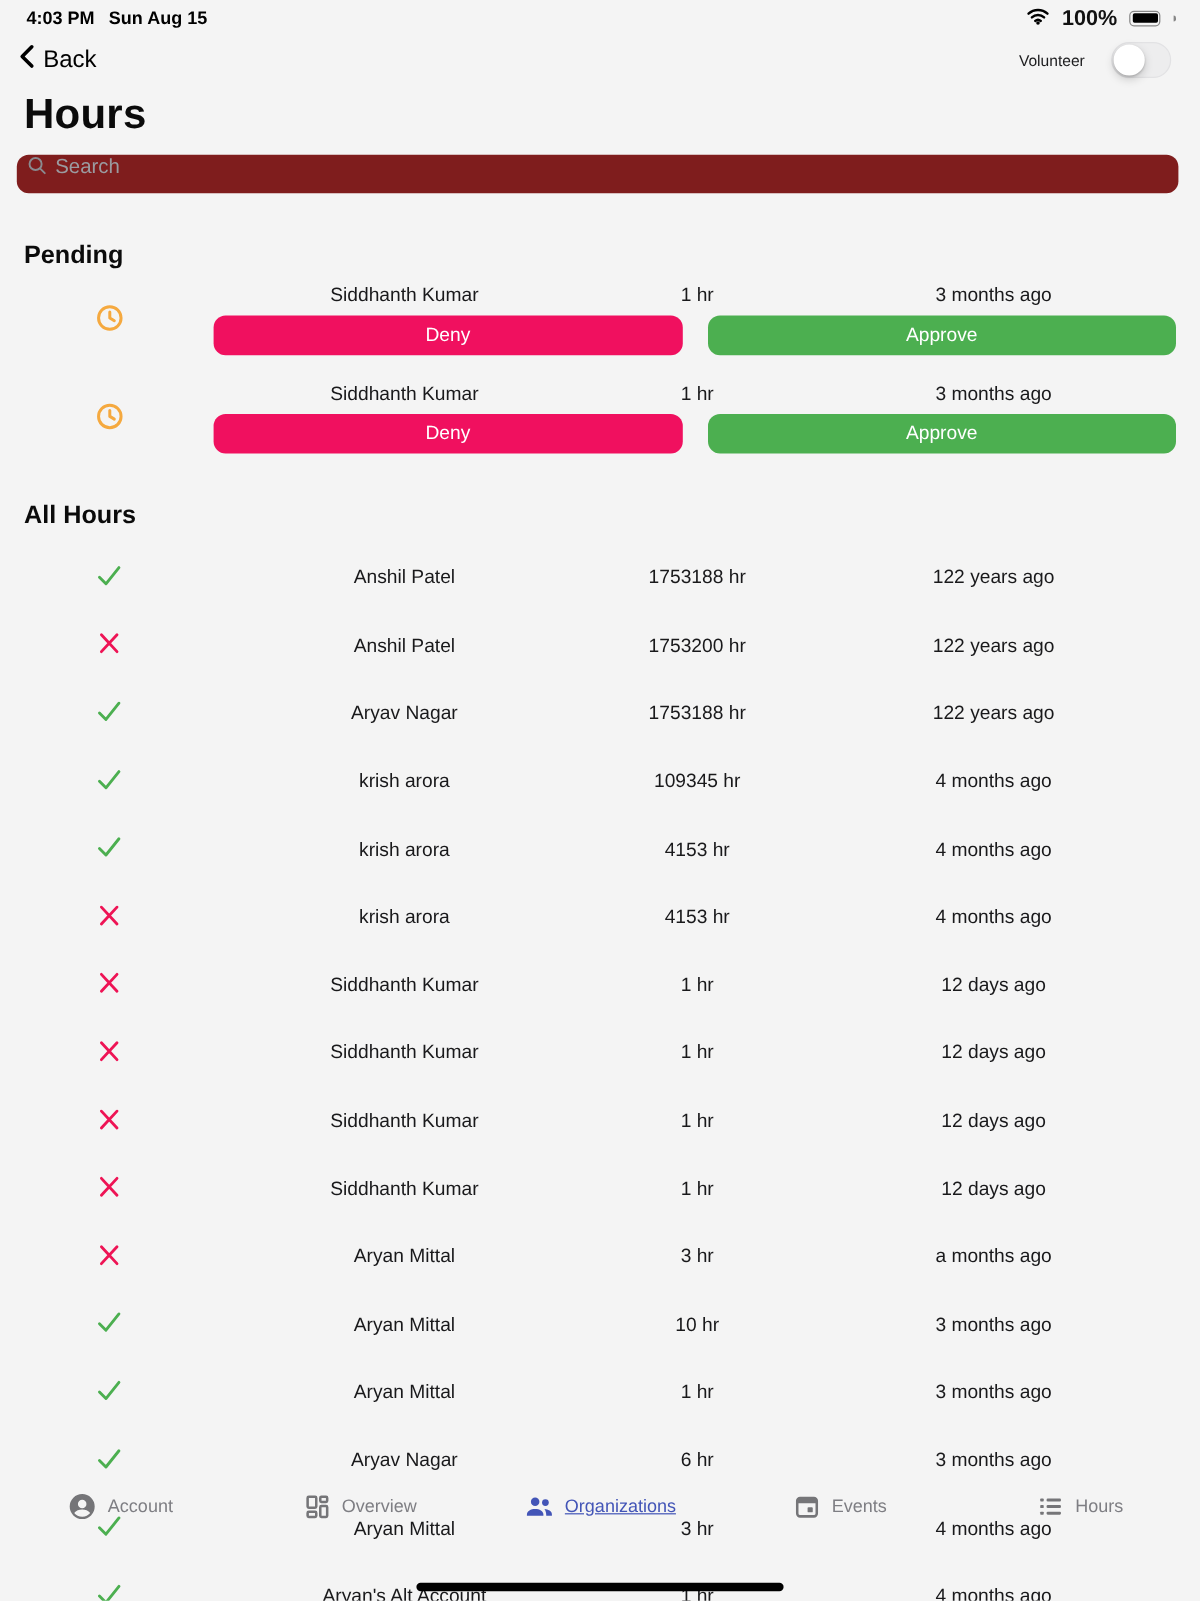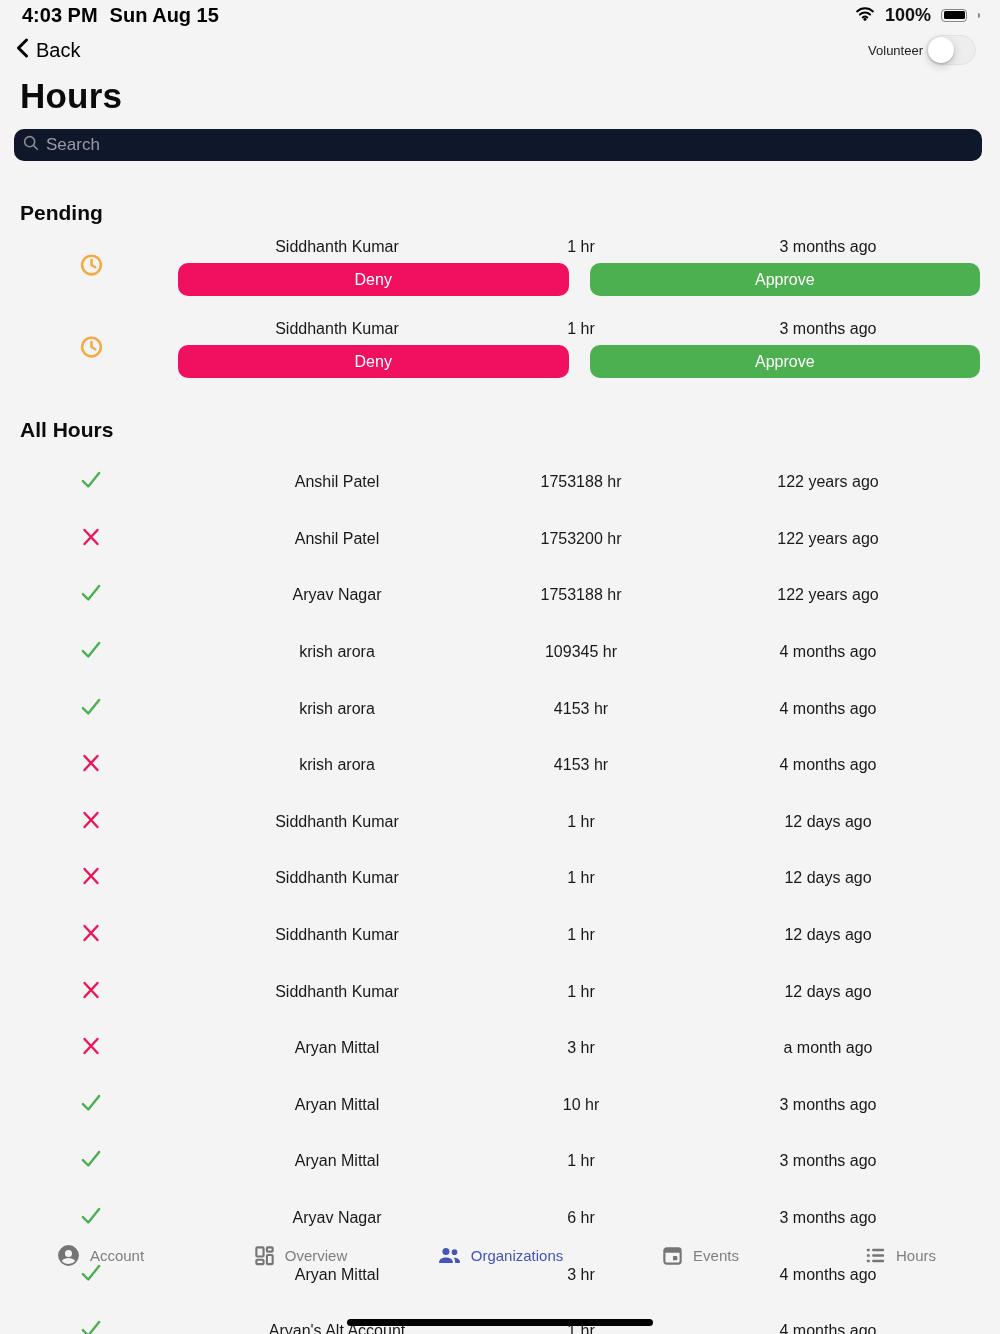--- a/index.html
+++ b/index.html
@@ -7,37 +7,37 @@
   body {
     font-family:"Liberation Sans", sans-serif;
     background:#f4f4f4;
     color:#121212;
     overflow:hidden;
   }
   .screen { position:relative; width:1000px; height:1334px; overflow:hidden; }
 
   
   .status-bar { display:flex; justify-content:space-between; align-items:center; padding:6px 20px 0 22px; height:24px; }
-  .sb-left { display:flex; gap:12px; font-size:20px; font-weight:700; color:#000; }
+  .sb-left { display:flex; gap:12px; font-size:15px; font-weight:700; color:#000; }
   .sb-right { display:flex; align-items:center; gap:10px; font-size:18px; font-weight:700; }
   .battery { position:relative; width:26px; height:13px; border:1.5px solid rgba(0,0,0,.45); border-radius:4px; padding:1.5px; }
   .battery-fill { display:block; width:100%; height:100%; background:#000; border-radius:1.5px; }
   .battery-nub { width:2px; height:5px; background:rgba(0,0,0,.45); border-radius:0 2px 2px 0; margin-left:1px; }
 
   
   .nav-row { display:flex; justify-content:space-between; align-items:center; padding:0 24px 0 12px; margin-top:8px; height:36px; }
   .back { display:flex; align-items:center; gap:2px; font-size:20px; color:#000; cursor:pointer; }
-  .vol { display:flex; align-items:center; gap:3px; }
+  .vol { display:flex; align-items:center; gap:22px; }
   .vol-label { font-size:13px; color:#1c1c1e; }
   .toggle { position:relative; width:50px; height:30px; border-radius:15px; background:#ededee; border:1px solid #e2e2e4; cursor:pointer; }
   .knob { position:absolute; left:1px; top:1px; width:26px; height:26px; border-radius:50%; background:#fff; box-shadow:0 3px 8px rgba(0,0,0,.18), 0 1px 2px rgba(0,0,0,.2); }
 
   
   .page-title { margin:8px 0 0 20px; font-size:35px; font-weight:800; letter-spacing:.2px; color:#0b0b0b; }
-  .search { display:flex; align-items:center; gap:6px; margin:13px 18px 0 14px; height:32px; background:#0f172a; border-radius:10px; padding-left:8px; }
+  .search { display:flex; gap:6px; margin:13px 18px 0 14px; height:32px; background:#7f1d1d; border-radius:10px; padding-left:8px; }
   .search-ph { font-size:17px; color:#9b9ba0; }
 
   
   .section-h { margin:40px 0 0 20px; font-size:21px; font-weight:700; color:#0b0b0b; }
 
   
   .grid4 { display:grid; grid-template-columns:182px 310px 178px 316px; align-items:center; }
   .cell { text-align:center; font-size:16px; font-weight:500; color:#19191b; }
 
   
@@ -58,21 +58,21 @@
   .log-row { height:56.6px; }
   .status-icon { display:inline-flex; width:26px; height:26px; }
 
   
   .tab-bar { position:absolute; left:0; right:0; top:1232px; height:46px; display:flex; align-items:center;text-align:right; }
   .tab-item { flex:1; display:flex; align-items:center; justify-content:center; gap:9px; cursor:pointer; }
   .tab-item .tab-label { font-size:15px; color:#7e7e83; }
   .tab-item svg { display:block; }
   .tab-item .t-fill { fill:#757578; }
   .tab-item .t-stroke { stroke:#757578; }
-  .tab-item.active .tab-label { color:var(--tab-active,#4355B7); }
+  .tab-item.active .tab-label { color:var(--tab-active,#4355B7);text-decoration:underline; }
   .tab-item.active .t-fill { fill:var(--tab-active,#4355B7); }
 
   .home-indicator { position:absolute; left:50%; transform:translateX(-50%); top:1319px; width:306px; height:7px; border-radius:4px; background:#000; }
 </style>
 </head>
 <body>
 
 <div class="screen">
 
   <div class="status-bar">
@@ -302,21 +302,21 @@
     <span class="cell">
       <span class="status-icon denied">
 
         <svg class="cross" width="26" height="26" viewBox="0 0 24 24" fill="none">
           <path d="M6 5.5 L18 18.5 M18 5.5 L6 18.5" stroke="var(--cross,#EE1455)" stroke-width="2.2" stroke-linecap="round"></path>
         </svg>
       </span>
     </span>
     <span class="cell">Aryan Mittal</span>
     <span class="cell">3 hr</span>
-    <span class="cell">a month ago</span>
+    <span class="cell">a months ago</span>
   </div>
       <div class="log-row grid4">
     <span class="cell">
       <span class="status-icon approved">
         <svg class="check" width="26" height="26" viewBox="0 0 24 24" fill="none">
           <path d="M4.5 13 L9.5 18 L19.5 5.5" stroke="var(--check,#4CAF50)" stroke-width="2.2" stroke-linecap="round" stroke-linejoin="round"></path>
         </svg>
 
       </span>
     </span>

